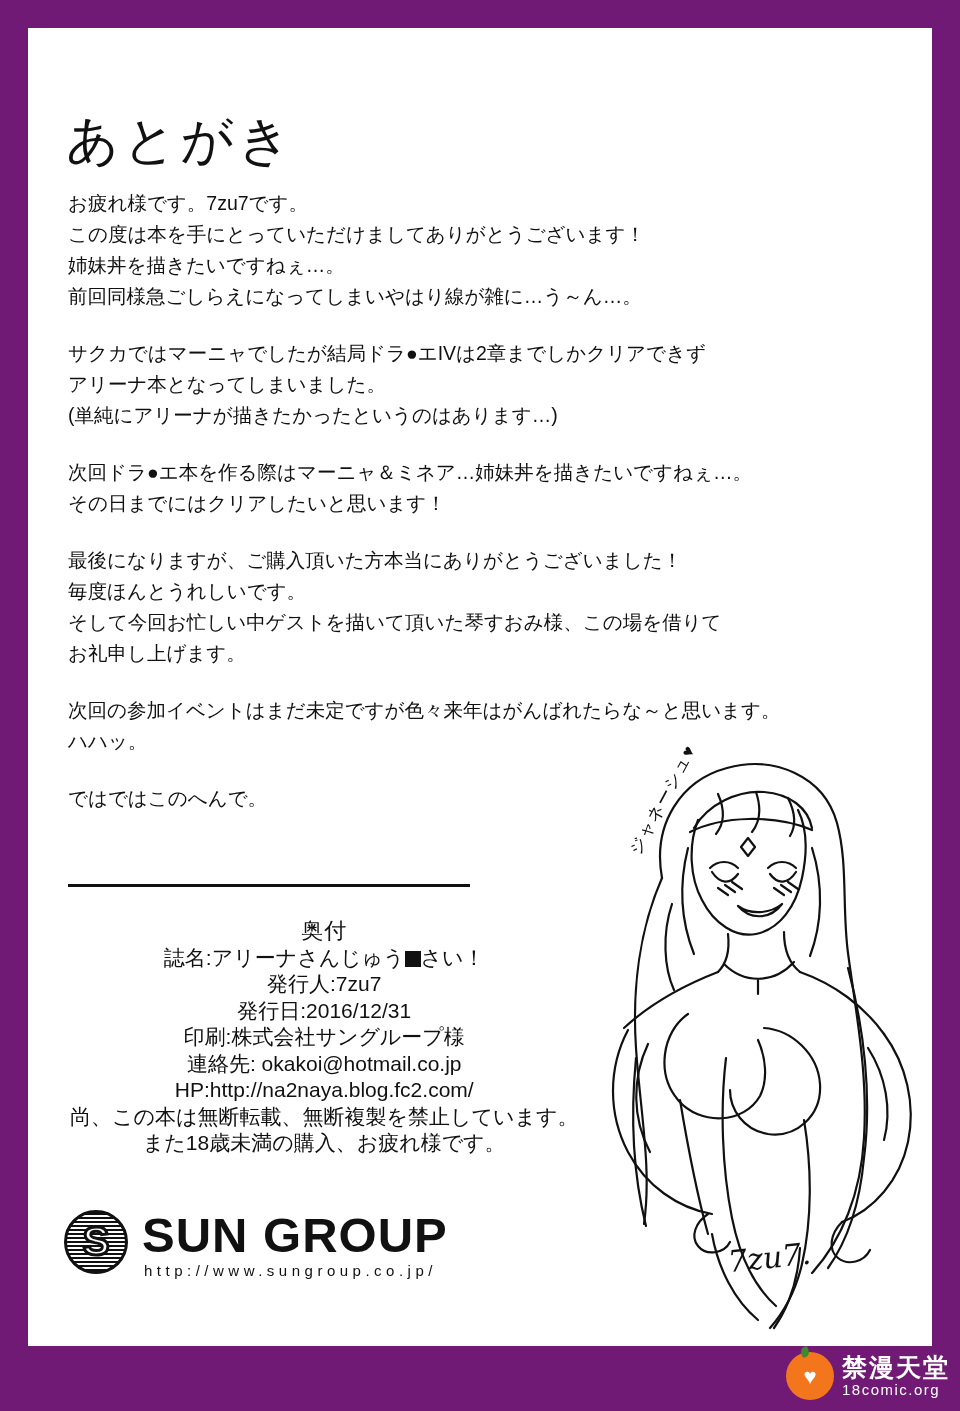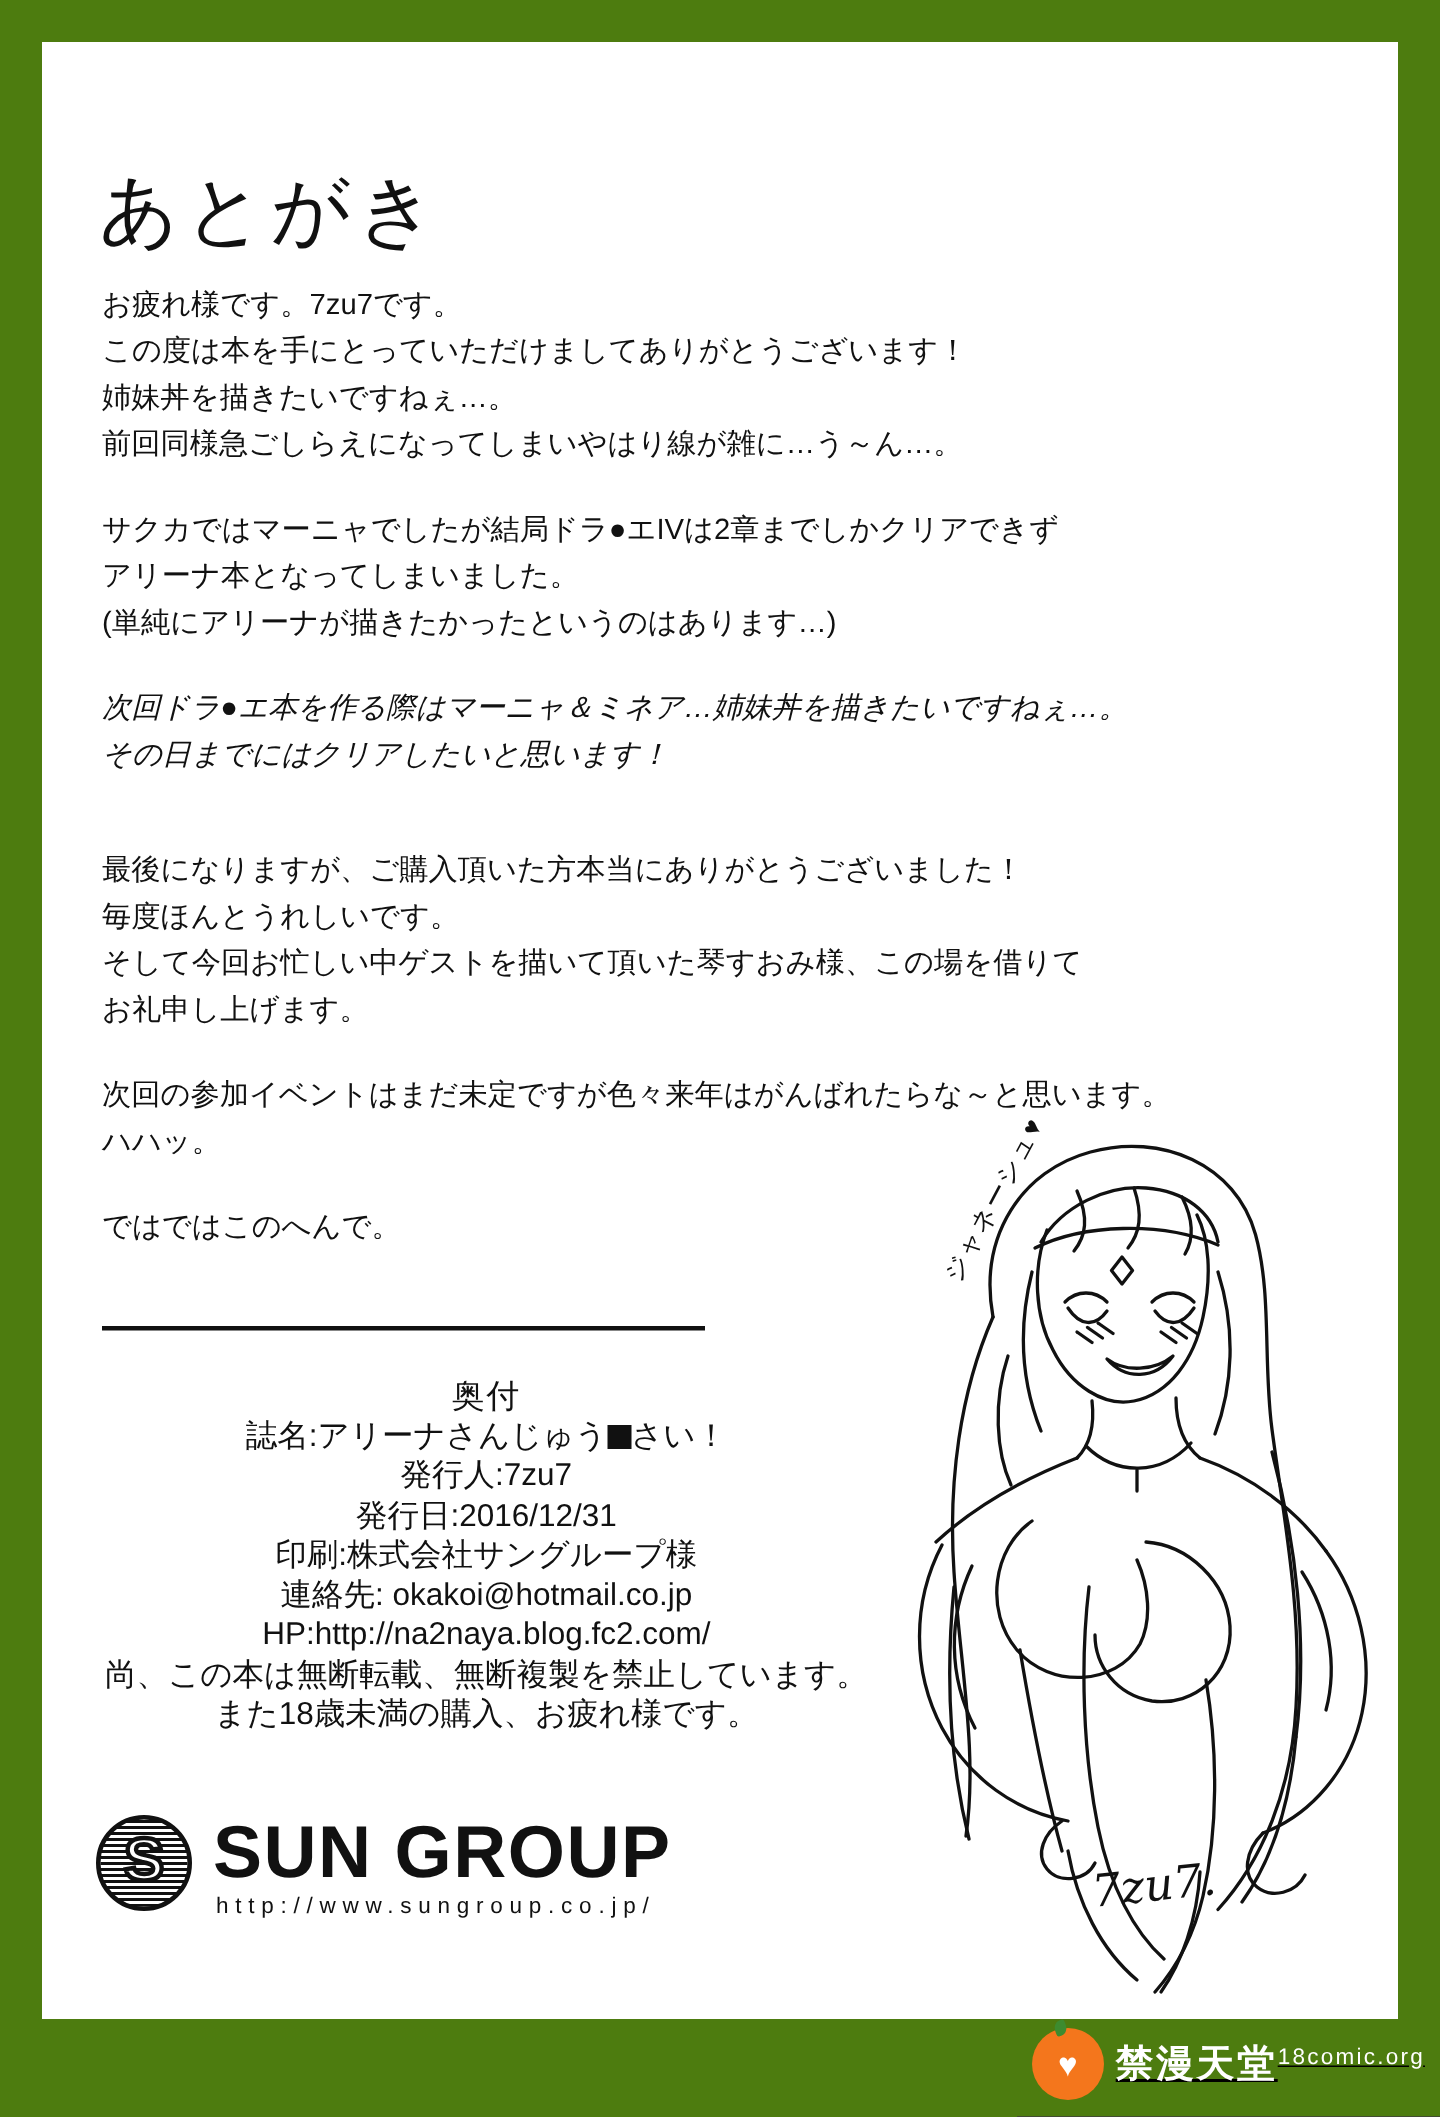--- a/index.html
+++ b/index.html
@@ -10,21 +10,21 @@
   body {
     width: 960px;
     height: 1411px;
     font-family: "Liberation Sans", sans-serif;
     overflow: hidden;
   }
   .page {
     position: relative;
     width: 960px;
     height: 1411px;
-    background: #4d7c0f;
+    background: #701a75;
   }
   .paper {
     position: absolute;
     left: 28px;
     top: 28px;
     width: 904px;
     height: 1318px;
     background: #ffffff;
     overflow: hidden;
   }
@@ -47,22 +47,21 @@
     line-height: 31px;
     color: #111;
   }
   .para {
     margin: 0 0 26px 0;
   }
   .para.tight {
     margin-bottom: 14px;
   }
   .para-gap-big {
-    margin-bottom: 46px;
-    font-style: italic;
+    margin-bottom: 26px;
   }
   .line {
     display: block;
     white-space: nowrap;
   }
   .divider {
     position: absolute;
     left: 40px;
     top: 856px;
     width: 402px;
@@ -206,23 +205,22 @@
     position: absolute;
     left: 50%;
     top: 52%;
     transform: translate(-50%, -50%);
     color: #fff;
     font-size: 22px;
     line-height: 1;
   }
   .wm-text {
     display: flex;
-    flex-direction: row;
+    flex-direction: column;
     justify-content: center;
-    text-decoration: underline;
   }
   .wm-cn {
     color: #ffffff;
     font-size: 25px;
     font-weight: bold;
     letter-spacing: 2px;
     line-height: 27px;
   }
   .wm-en {
     color: #ffffff;

